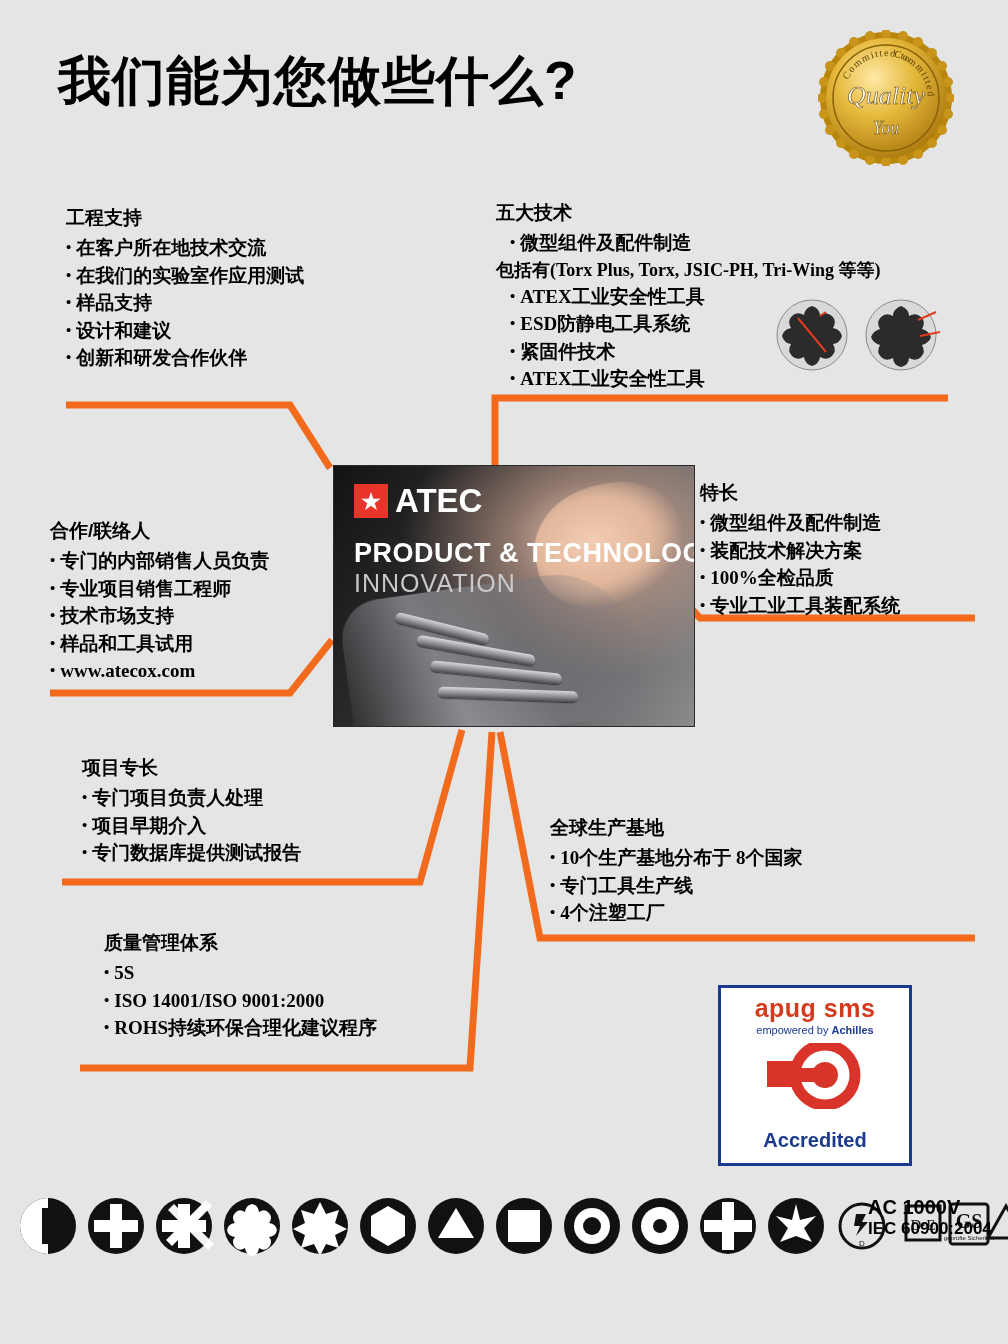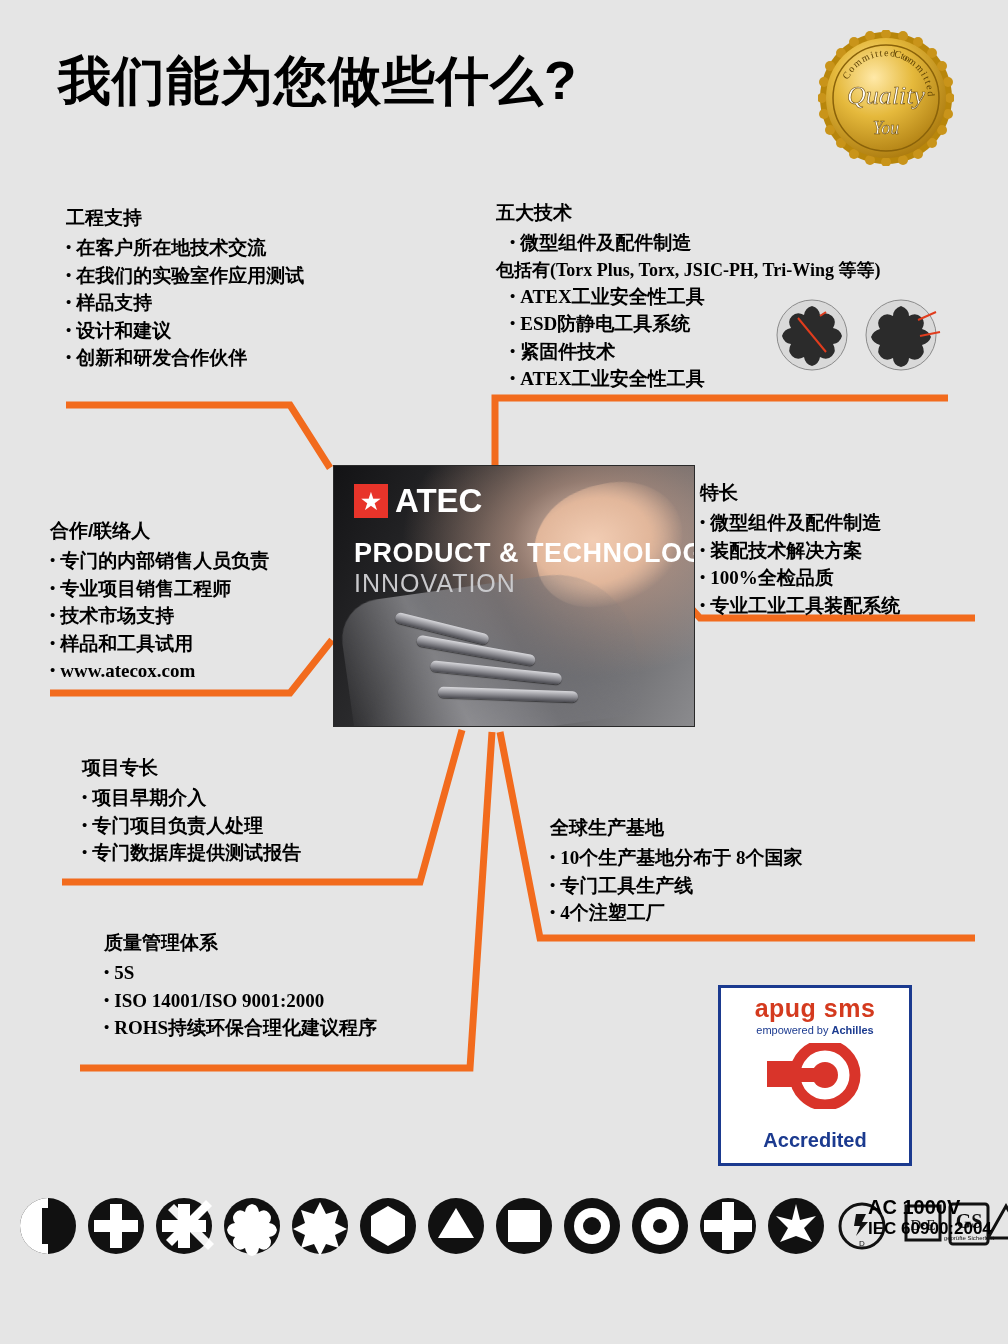--- a/index.html
+++ b/index.html
@@ -376,22 +376,22 @@
       <li class="bulleted">微型组件及配件制造</li>
       <li class="bulleted">装配技术解决方案</li>
       <li class="bulleted">100%全检品质</li>
       <li class="bulleted">专业工业工具装配系统</li>
     </ul>
   </div>
 
   <div class="block" id="blk-project">
     <h3>项目专长</h3>
     <ul class="indent">
+      <li class="bulleted">专门项目负责人处理</li>
       <li class="bulleted">项目早期介入</li>
-      <li class="bulleted">专门项目负责人处理</li>
       <li class="bulleted">专门数据库提供测试报告</li>
     </ul>
   </div>
 
   <div class="block" id="blk-global">
     <h3>全球生产基地</h3>
     <ul>
       <li class="bulleted">10个生产基地分布于 8个国家</li>
       <li class="bulleted">专门工具生产线</li>
       <li class="bulleted">4个注塑工厂</li>

